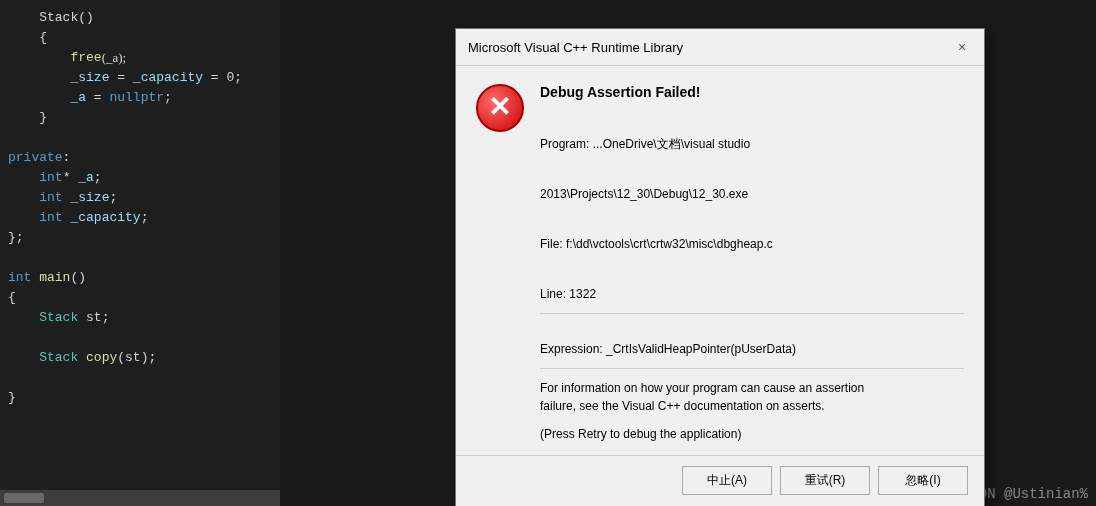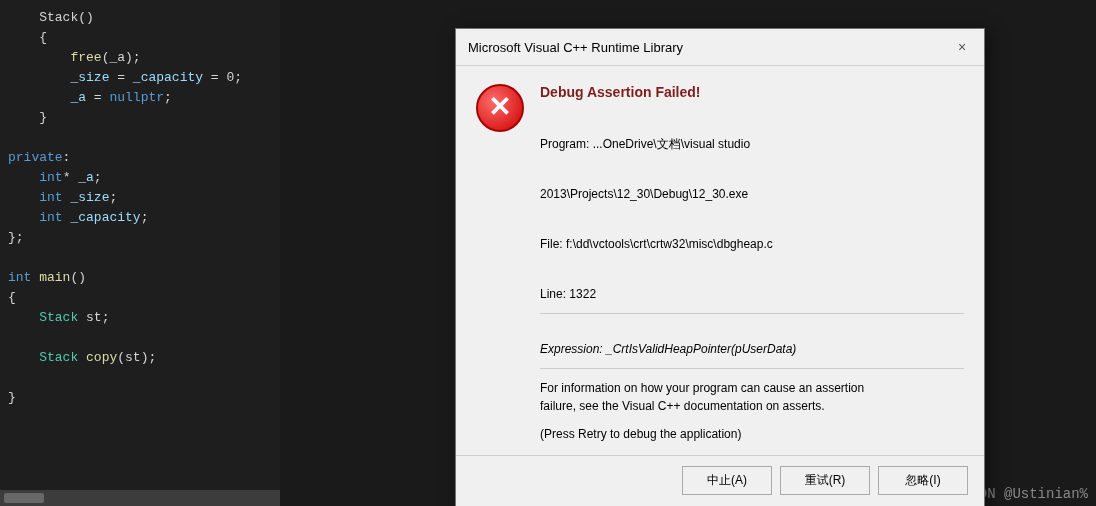--- a/index.html
+++ b/index.html
@@ -154,37 +154,36 @@
     .dialog-content {
       flex: 1;
       font-size: 12.5px;
       color: #000;
       line-height: 1.5;
     }
 
     .dialog-assertion-title {
       font-size: 14px;
       font-weight: bold;
-      color: #7f1d1d;
+      color: #000000;
       margin-bottom: 24px;
     }
 
     .dialog-info-line {
       margin-bottom: 2px;
       color: #000;
       font-size: 12px;
       margin-top: 32px;
     }
 
     .dialog-expression {
       margin-top: 26px;
       margin-bottom: 10px;
       font-size: 12px;
       color: #000;
-      font-style: italic;
     }
 
     .dialog-help-text {
       font-size: 12px;
       color: #000;
       margin-bottom: 10px;
       line-height: 1.5;
     }
 
     .dialog-press-text {
@@ -218,21 +217,21 @@
     }
   </style>
 </head>
 <body>
 
 <div class="code-editor">
   <div class="code-area" id="code-area">
 
   <div class="line"><span style="white-space: pre;">    </span><span style="color: rgb(212, 212, 212); white-space: pre;">Stack()</span></div>
       <div class="line"><span style="white-space: pre;">    </span><span style="color: rgb(212, 212, 212); white-space: pre;">{</span></div>
-      <div class="line"><span style="white-space: pre;">        </span><span style="color: rgb(220, 220, 170); white-space: pre;">free</span><span style="color: rgb(212, 212, 212); white-space: pre;">(_a);</span></div>
+      <div class="line"><span style="white-space: pre;">        </span><span style="color: rgb(220, 220, 170); white-space: pre;">free</span><span style="color: rgb(212, 212, 212); white-space: pre; font-family: Liberation Serif, serif;">(_a);</span></div>
       <div class="line"><span style="white-space: pre;">        </span><span style="color: rgb(156, 220, 254); white-space: pre;">_size</span><span style="color: rgb(212, 212, 212); white-space: pre;"> = </span><span style="color: rgb(156, 220, 254); white-space: pre;">_capacity</span><span style="color: rgb(212, 212, 212); white-space: pre;"> = 0;</span></div>
       <div class="line"><span style="white-space: pre;">        </span><span style="color: rgb(156, 220, 254); white-space: pre;">_a</span><span style="color: rgb(212, 212, 212); white-space: pre;"> = </span><span style="color: rgb(86, 156, 214); white-space: pre;">nullptr</span><span style="color: rgb(212, 212, 212); white-space: pre;">;</span></div>
       <div class="line"><span style="white-space: pre;">    </span><span style="color: rgb(212, 212, 212); white-space: pre;">}</span></div>
       <div class="line"><span style="white-space: pre;"></span></div>
       <div class="line"><span style="white-space: pre;"></span><span style="color: rgb(86, 156, 214); white-space: pre;">private</span><span style="color: rgb(212, 212, 212); white-space: pre;">:</span></div>
       <div class="line"><span style="white-space: pre;">    </span><span style="color: rgb(86, 156, 214); white-space: pre;">int</span><span style="color: rgb(212, 212, 212); white-space: pre;">* </span><span style="color: rgb(156, 220, 254); white-space: pre;">_a</span><span style="color: rgb(212, 212, 212); white-space: pre;">;</span></div>
       <div class="line"><span style="white-space: pre;">    </span><span style="color: rgb(86, 156, 214); white-space: pre;">int</span><span style="color: rgb(212, 212, 212); white-space: pre;"> </span><span style="color: rgb(156, 220, 254); white-space: pre;">_size</span><span style="color: rgb(212, 212, 212); white-space: pre;">;</span></div>
       <div class="line"><span style="white-space: pre;">    </span><span style="color: rgb(86, 156, 214); white-space: pre;">int</span><span style="color: rgb(212, 212, 212); white-space: pre;"> </span><span style="color: rgb(156, 220, 254); white-space: pre;">_capacity</span><span style="color: rgb(212, 212, 212); white-space: pre;">;</span></div>
       <div class="line"><span style="white-space: pre;"></span><span style="color: rgb(212, 212, 212); white-space: pre;">};</span></div>
       <div class="line"><span style="white-space: pre;"></span></div>

